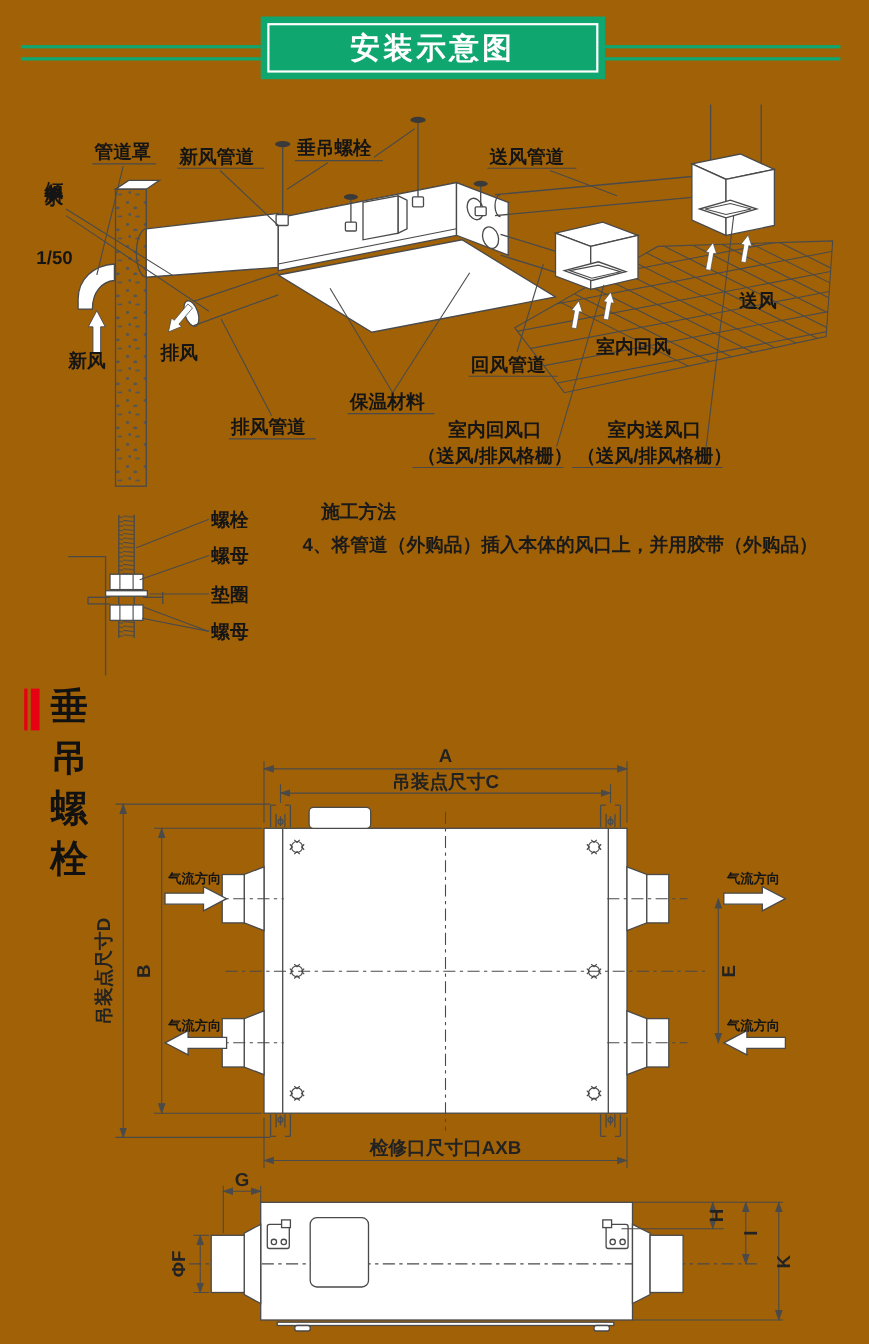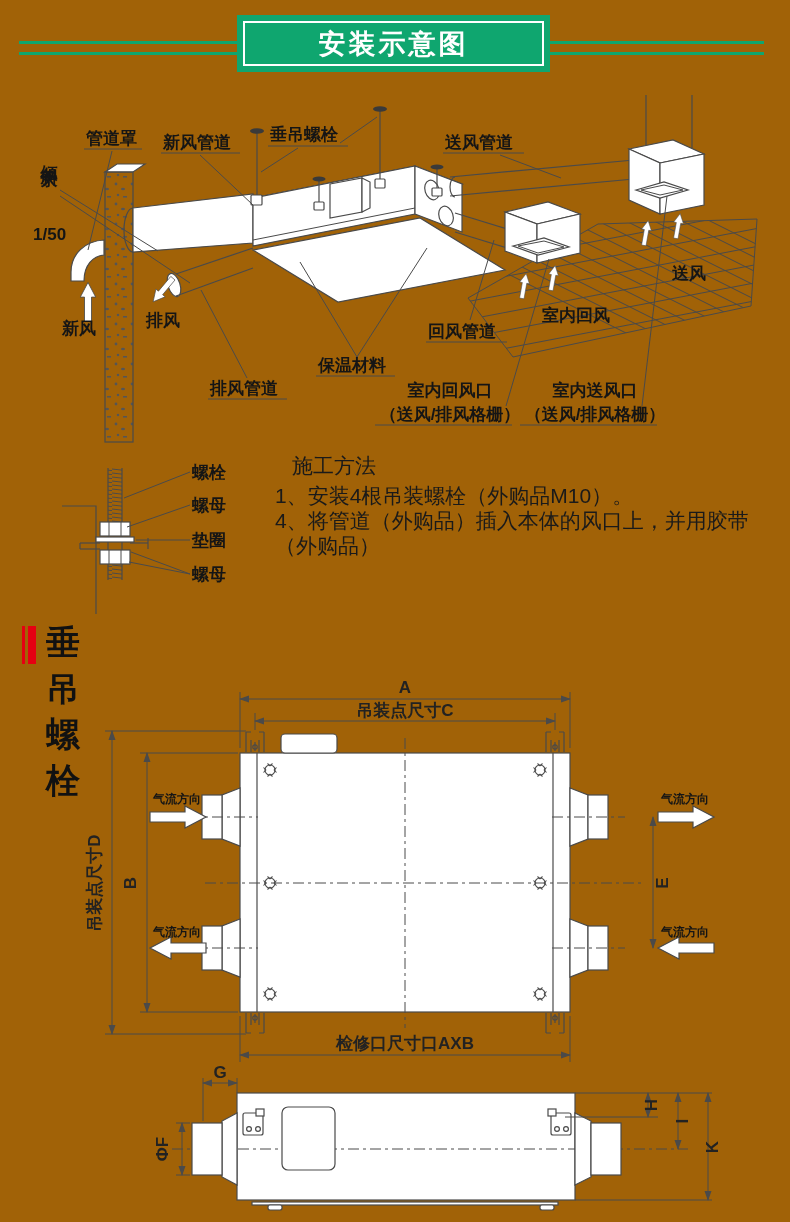--- a/index.html
+++ b/index.html
@@ -18,21 +18,21 @@
   .ln{stroke:#4a4a4a;stroke-width:1.2;fill:none;}
   .thin{stroke:#4a4a4a;stroke-width:1;fill:none;}
   .fw{fill:#fff;stroke:#4a4a4a;stroke-width:1.2;}
   .dk{fill:#3a3a3a;stroke:none;}
   .cl{stroke:#4a4a4a;stroke-width:1;fill:none;stroke-dasharray:11,4,3,4;}
   .txt{fill:#151515;font-size:17px;font-weight:700;font-family:"Liberation Sans","DejaVu Sans",sans-serif;}
   .txm{text-anchor:middle;}
   .sm{font-size:12px;}
   .dim{fill:#222;font-size:17px;font-weight:700;}
   
-  .method{position:absolute;left:275px;top:455px;width:505px;font-size:21px;font-weight:400;line-height:25px;}
+  .method{position:absolute;left:275px;top:455px;width:505px;font-size:17px;font-weight:700;line-height:25px;}
   .method .title{margin-left:17px;line-height:22px;margin-bottom:6px;}
   .method .cont{margin-left:28px;}
   
   .sect{position:absolute;left:0;top:618px;height:48px;}
   .bar1{position:absolute;left:22px;top:8px;width:3px;height:38px;background:#e60012;}
   .bar2{position:absolute;left:28px;top:8px;width:8px;height:38px;background:#e60012;}
   .sect-title{position:absolute;left:46px;top:2px;font-size:34px;font-weight:800;color:#111;letter-spacing:2px;}
   .vtext{writing-mode:vertical-rl;text-orientation:upright;letter-spacing:2px;}
 </style>
 </head>
@@ -250,21 +250,20 @@
       <line x1="190" y1="574" x2="129" y2="562"></line>
     </g>
     <text class="txt" x="192" y="478">螺栓</text>
     <text class="txt" x="192" y="511">螺母</text>
     <text class="txt" x="192" y="546">垫圈</text>
     <text class="txt" x="192" y="580">螺母</text>
   </svg>
 
   <div class="method">
     <div class="title">施工方法</div>
-    <div>1、安装4根吊装螺栓（外购品M10）。</div>
     <div>4、将管道（外购品）插入本体的风口上，并用胶带（外购品）</div>
   </div>
 
   <div class="sect">
     <div class="bar1"></div>
     <div class="bar2"></div>
     <div class="sect-title">垂吊螺栓</div>
   </div>
 
   <svg style="top:678px" width="790" height="390" viewBox="678 0 0 0, " preserveAspectRatio="none">

